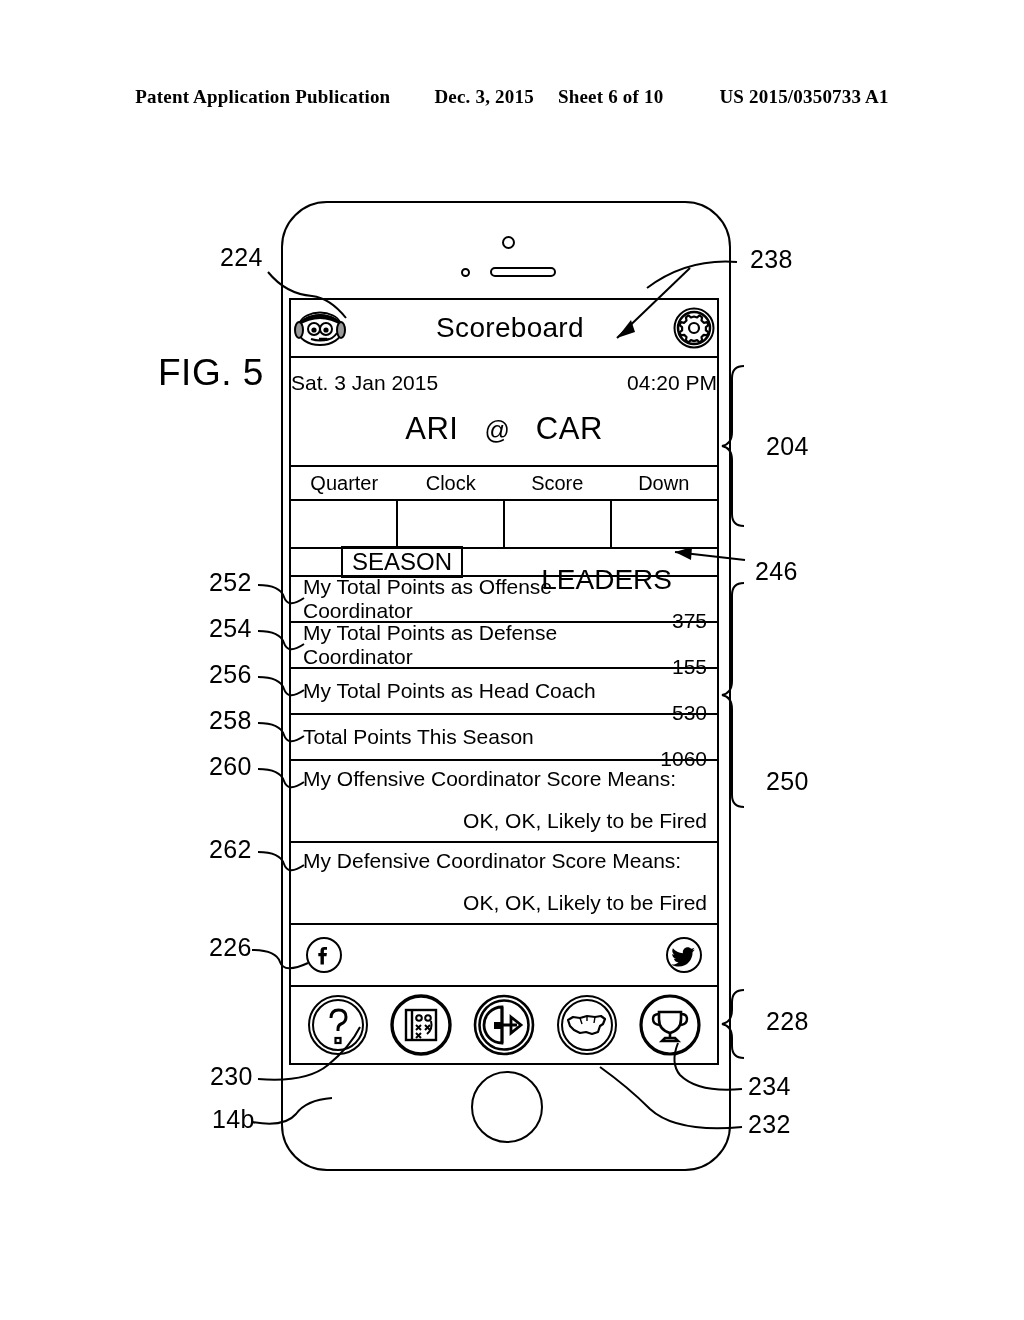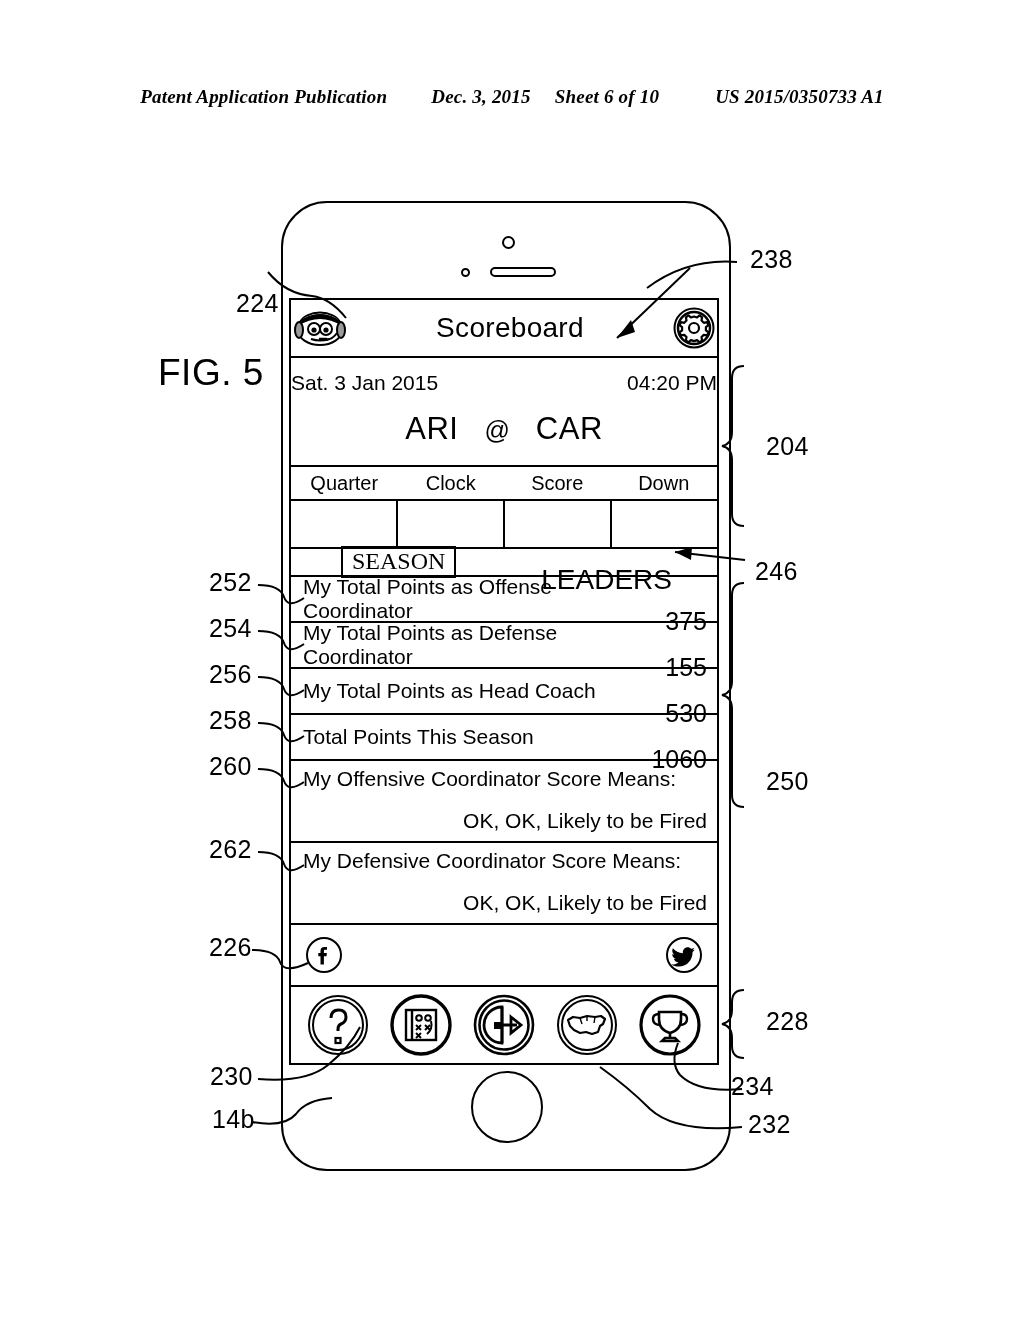--- a/index.html
+++ b/index.html
@@ -23,21 +23,20 @@
     left: 0;
     width: 1024px;
     display: flex;
     justify-content: center;
     align-items: flex-end;
     font-family: "Liberation Serif", serif;
     font-weight: bold;
     font-size: 19px;
     letter-spacing: 0.2px;
     white-space: nowrap;
-    font-style: italic;
   }
   .pub-header span { display: inline-block; }
   .ph-title { margin-right: 44px; }
   .ph-date { margin-right: 24px; }
   .ph-sheet { margin-right: 56px; }
 
   
   .fig-label {
     position: absolute;
     left: 158px;
@@ -189,21 +188,20 @@
     align-items: center;
     position: relative;
   }
   .tab-season {
     position: absolute;
     left: 50px;
     font-size: 24px;
     padding: 1px 9px;
     border: 2px solid #000;
     line-height: 1.05;
-    font-family: Liberation Serif, serif;
   }
   .tab-leaders {
     position: absolute;
     right: 45px;
     font-size: 28px;
     margin-top: 35px;
   }
 
   
   .stats { flex: 1 1 auto; display: flex; flex-direction: column; }
@@ -211,21 +209,21 @@
     height: 46px;
     border-bottom: 2.5px solid #000;
     display: flex;
     align-items: center;
     justify-content: space-between;
     padding: 0 10px 0 12px;
     box-sizing: border-box;
     gap: 32px;
   }
   .stat-label { font-size: 21px; }
-  .stat-value { font-size: 25px; margin-top: 44px; }
+  .stat-value { font-size: 21px; margin-top: 44px; }
 
   .means-row {
     height: 82px;
     border-bottom: 2.5px solid #000;
     display: flex;
     flex-direction: column;
     justify-content: space-between;
     padding: 6px 10px 8px 12px;
     box-sizing: border-box;
   }
@@ -475,29 +473,29 @@
     <path d="M742 1089 q-44 4 -62 -14 q-10 -12 -2 -32"></path>
 
     <path d="M744 366 q-12 0 -12 12 v54 q0 12 -10 14 q10 2 10 14 v54 q0 12 12 12"></path>
 
     <path d="M744 583 q-12 0 -12 12 v86 q0 12 -10 14 q10 2 10 14 v86 q0 12 12 12"></path>
 
     <path d="M744 990 q-12 0 -12 12 v8 q0 12 -10 14 q10 2 10 14 v8 q0 12 12 12"></path>
   </g>
 </svg>
 
-<div class="anno" style="left:236px; top:243px;margin-top:46px;">224</div>
+<div class="anno" style="left:220px; top:243px;">224</div>
 <div class="anno" style="left:750px; top:245px;">238</div>
 <div class="anno" style="left:766px; top:432px;">204</div>
 <div class="anno" style="left:755px; top:557px;">246</div>
 <div class="anno" style="left:209px; top:568px;">252</div>
 <div class="anno" style="left:209px; top:614px;">254</div>
 <div class="anno" style="left:209px; top:660px;">256</div>
 <div class="anno" style="left:209px; top:706px;">258</div>
 <div class="anno" style="left:209px; top:752px;">260</div>
 <div class="anno" style="left:209px; top:835px;">262</div>
 <div class="anno" style="left:766px; top:767px;">250</div>
 <div class="anno" style="left:209px; top:933px;text-align:right;">226</div>
 <div class="anno" style="left:766px; top:1007px;">228</div>
 <div class="anno" style="left:210px; top:1062px;">230</div>
 <div class="anno" style="left:748px; top:1110px;">232</div>
-<div class="anno" style="left:731px; top:1072px;">234</div>
+<div class="anno" style="left:748px; top:1072px;">234</div>
 <div class="anno" style="left:212px; top:1105px;">14b</div>
 
 </body></html>

